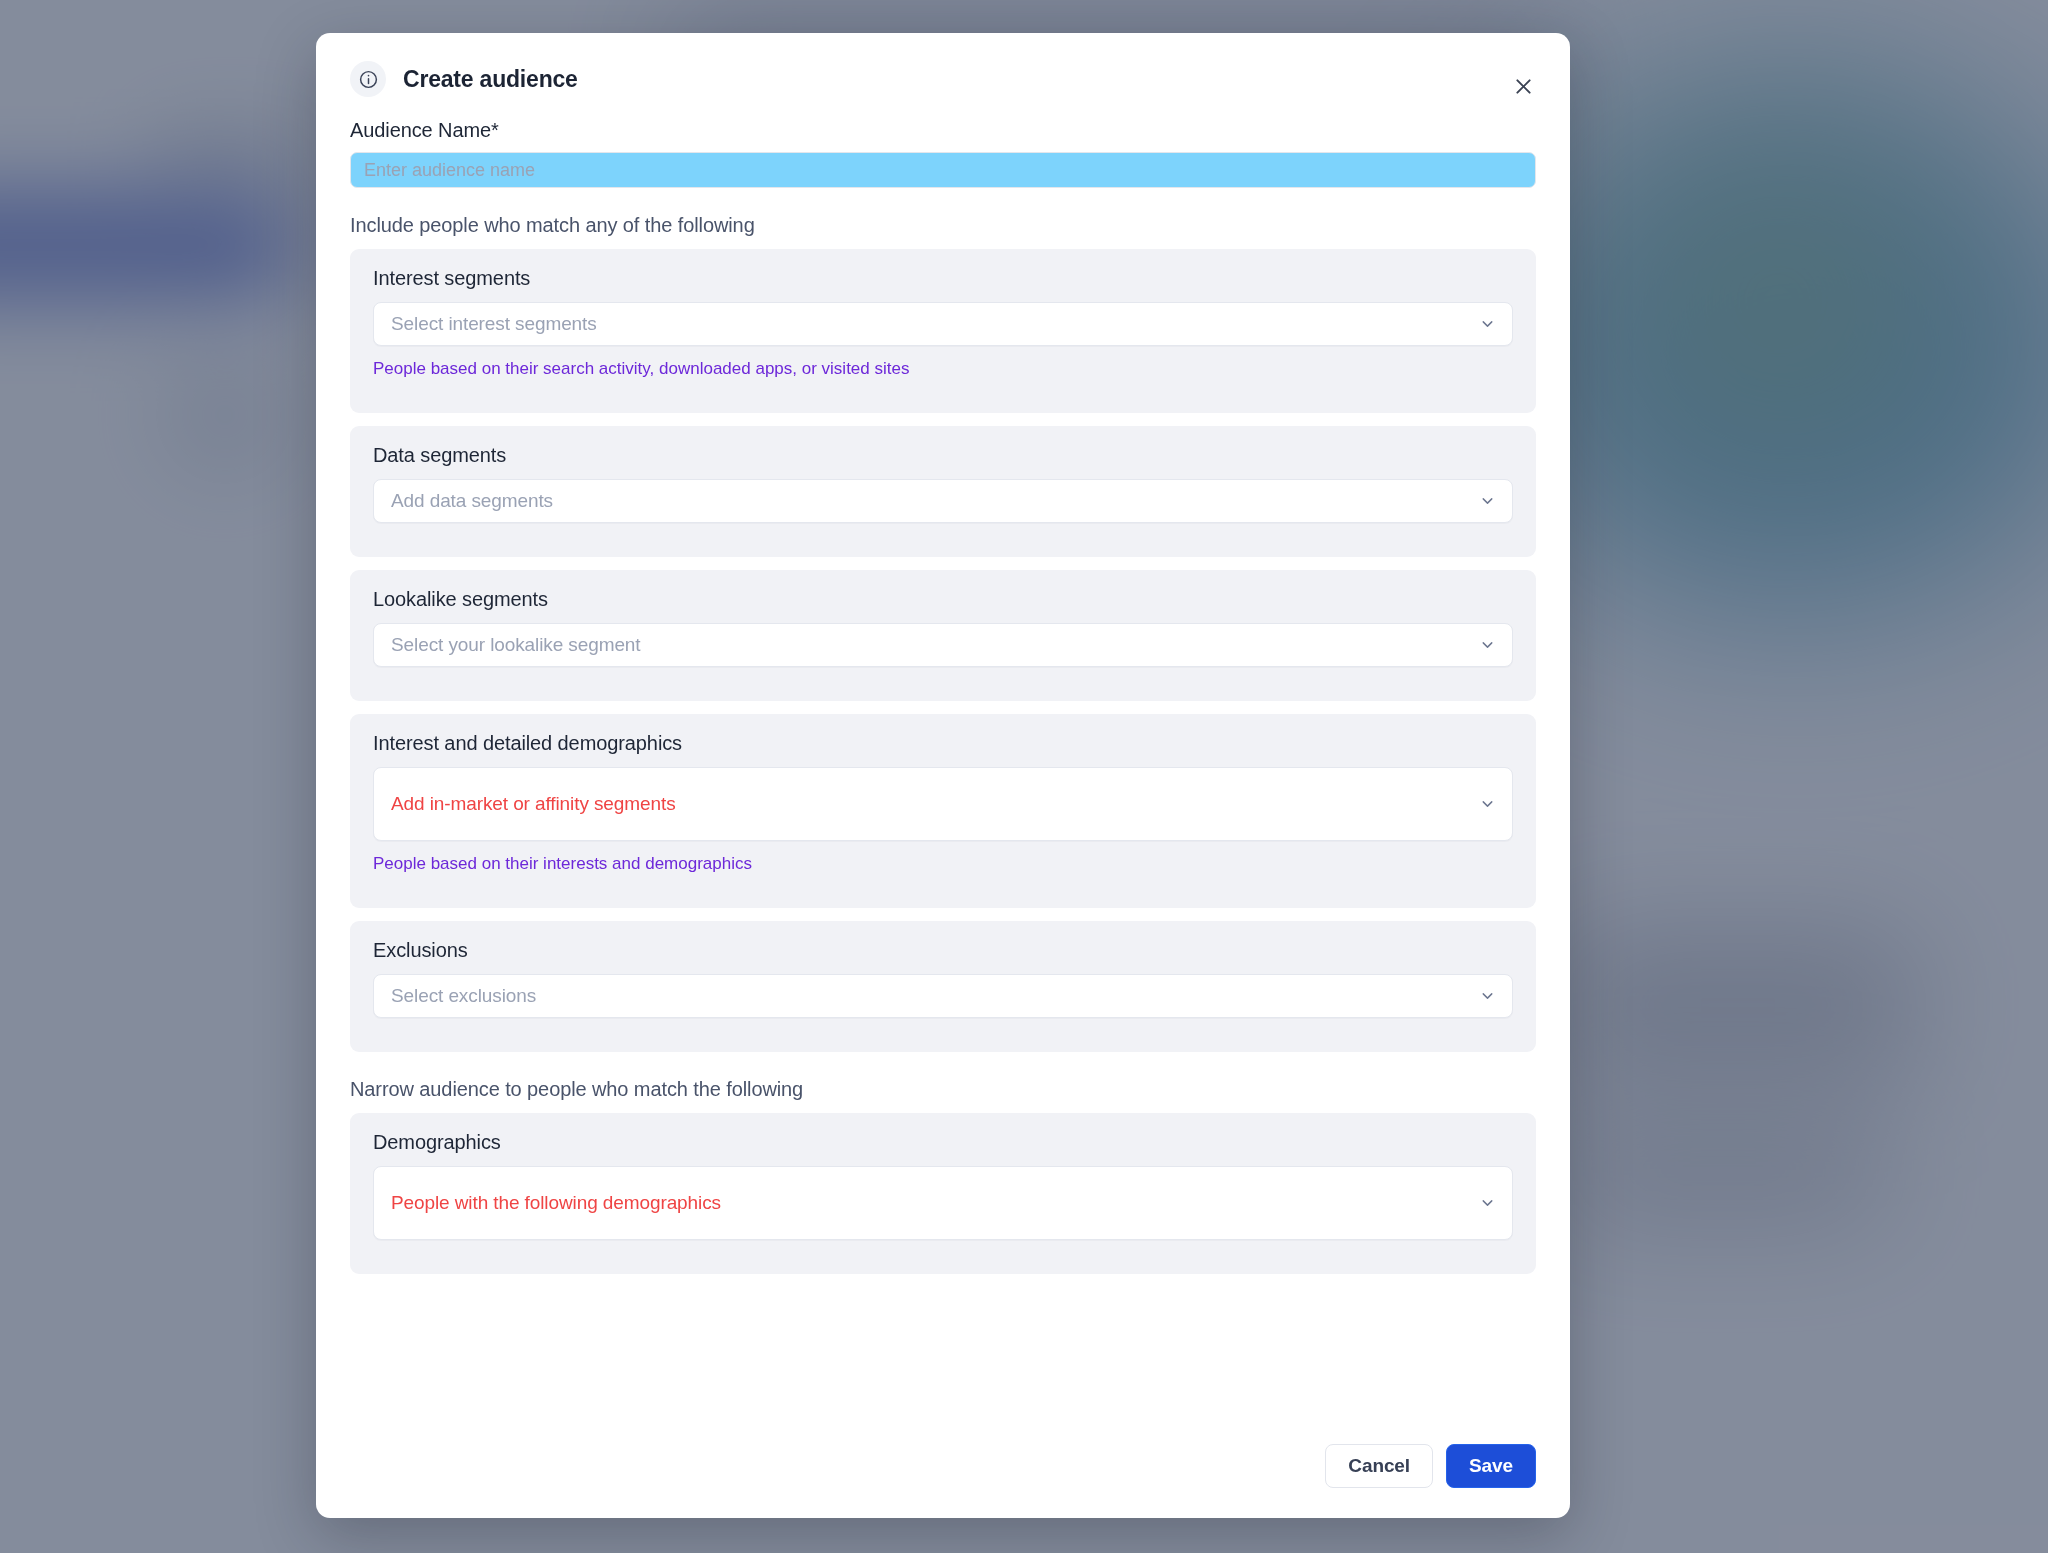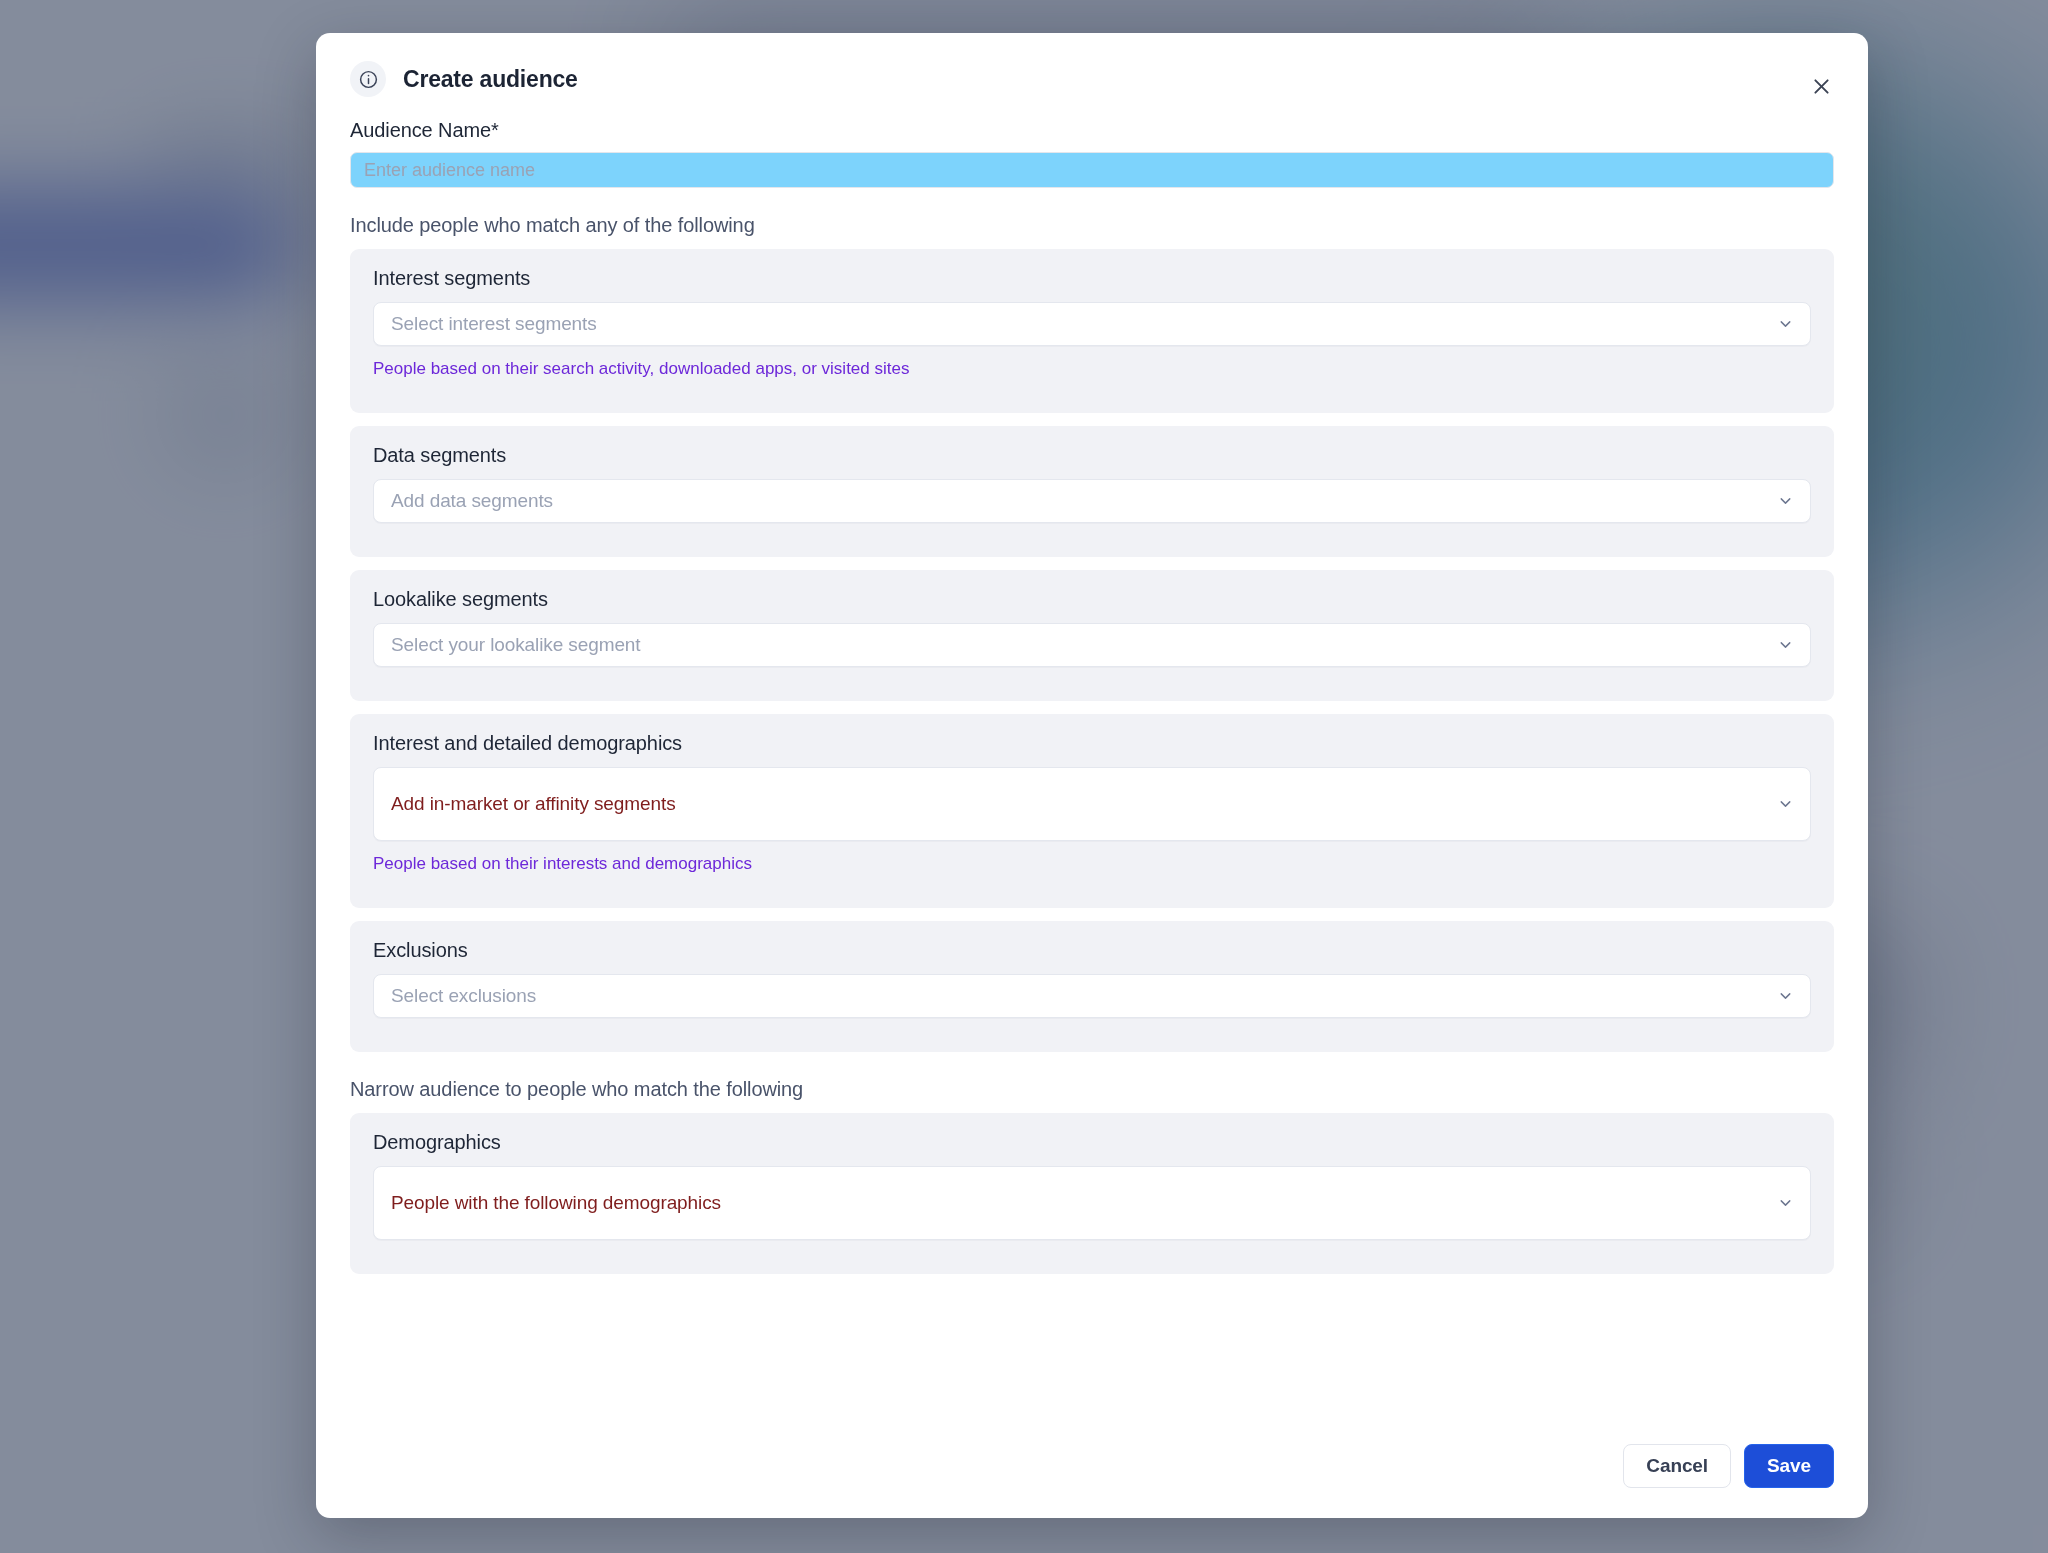--- a/index.html
+++ b/index.html
@@ -88,21 +88,21 @@
     position: absolute;
     inset: 0;
     background: rgba(92, 101, 122, 0.72);
   }
 
   
   #modal {
     position: absolute;
     left: 316px;
     top: 33px;
-    width: 1552px;
+    width: 1254px;
     height: 1485px;
     background: #ffffff;
     border-radius: 14px;
     box-shadow: 0 18px 60px rgba(20,25,40,.28);
     display: flex;
     flex-direction: column;
     overflow: hidden;
   }
 
   .modal-header {
@@ -206,21 +206,21 @@
   }
   .select-box.tall { height: 74px; }
   .select-text {
     font-size: 19px;
     color: #9aa2b4;
     letter-spacing: -0.1px;
     white-space: nowrap;
     overflow: hidden;
     text-overflow: ellipsis;
   }
-  .select-text.filled { color: #7f1d1d; }
+  .select-text.filled { color: #ef4444; }
   .chev {
     position: absolute;
     right: 16px;
     top: 50%;
     transform: translateY(-50%);
     color: #6e7891;
     display: flex;
   }
   .chev svg { display: block; }
 

